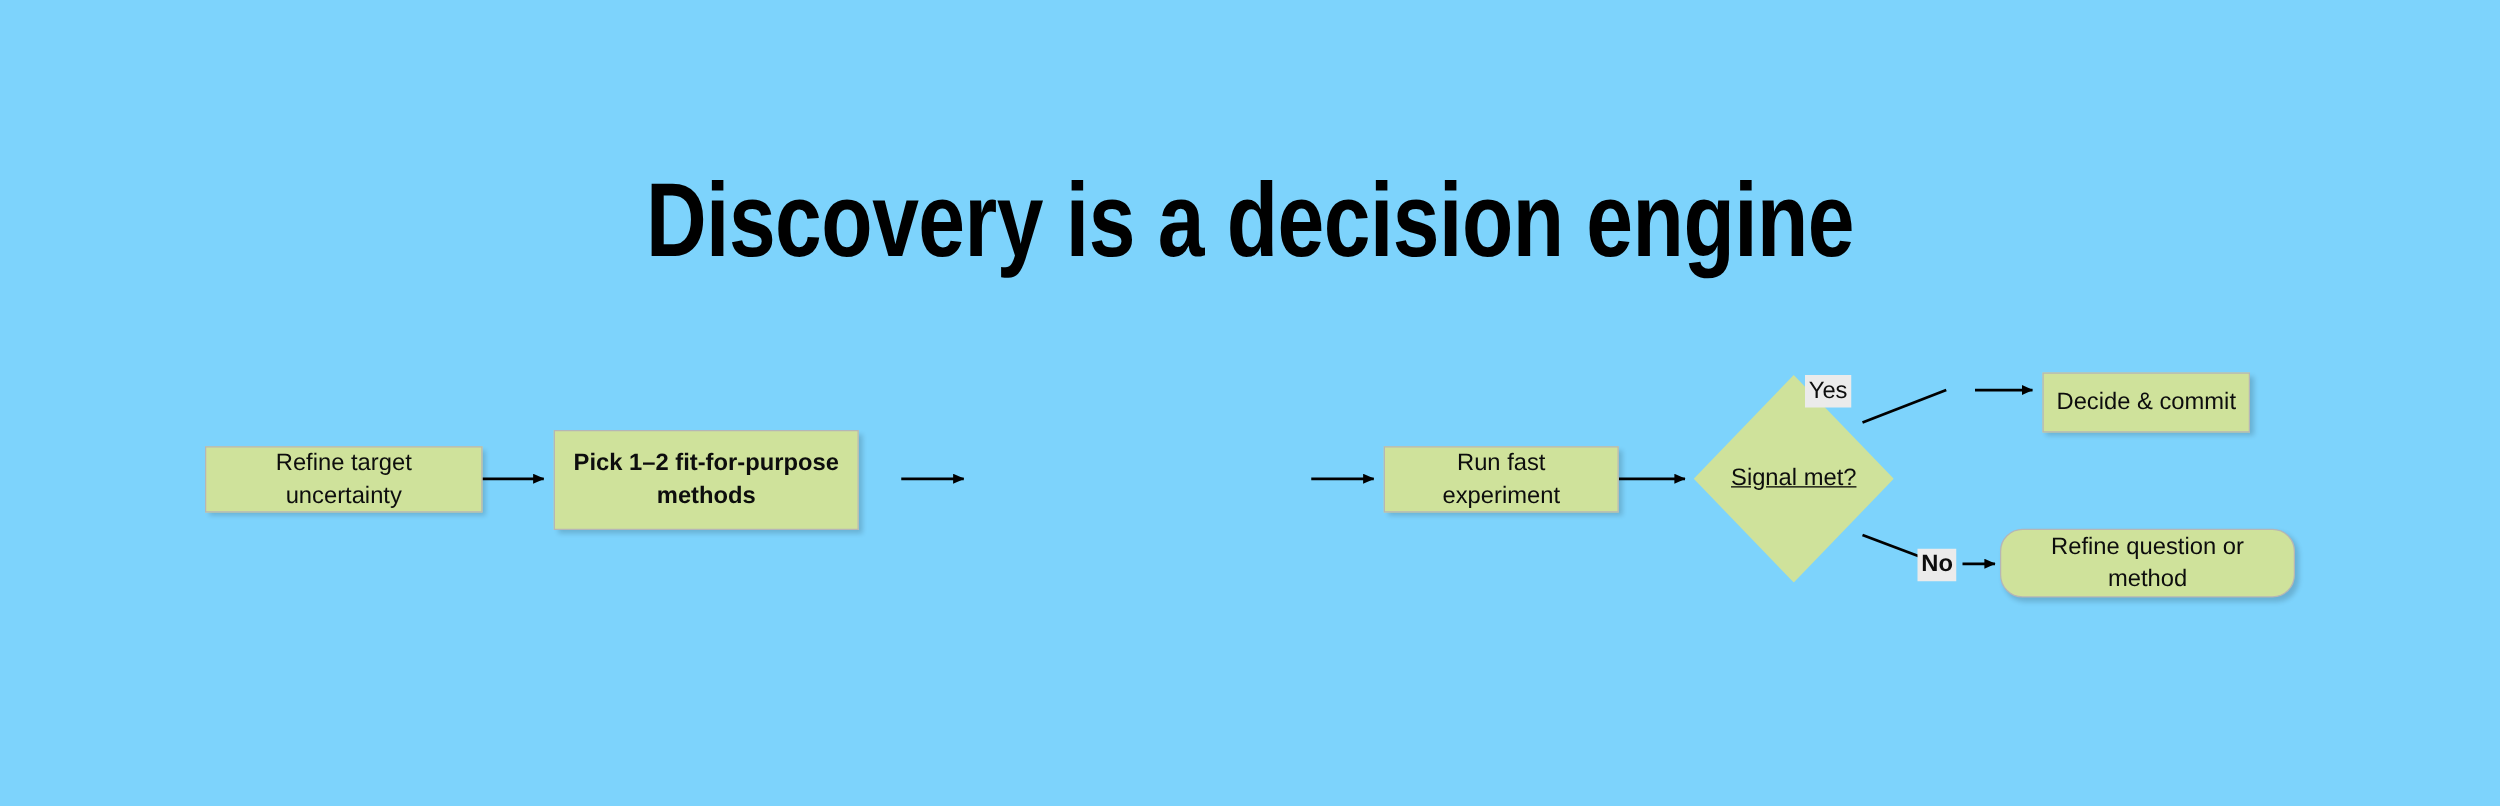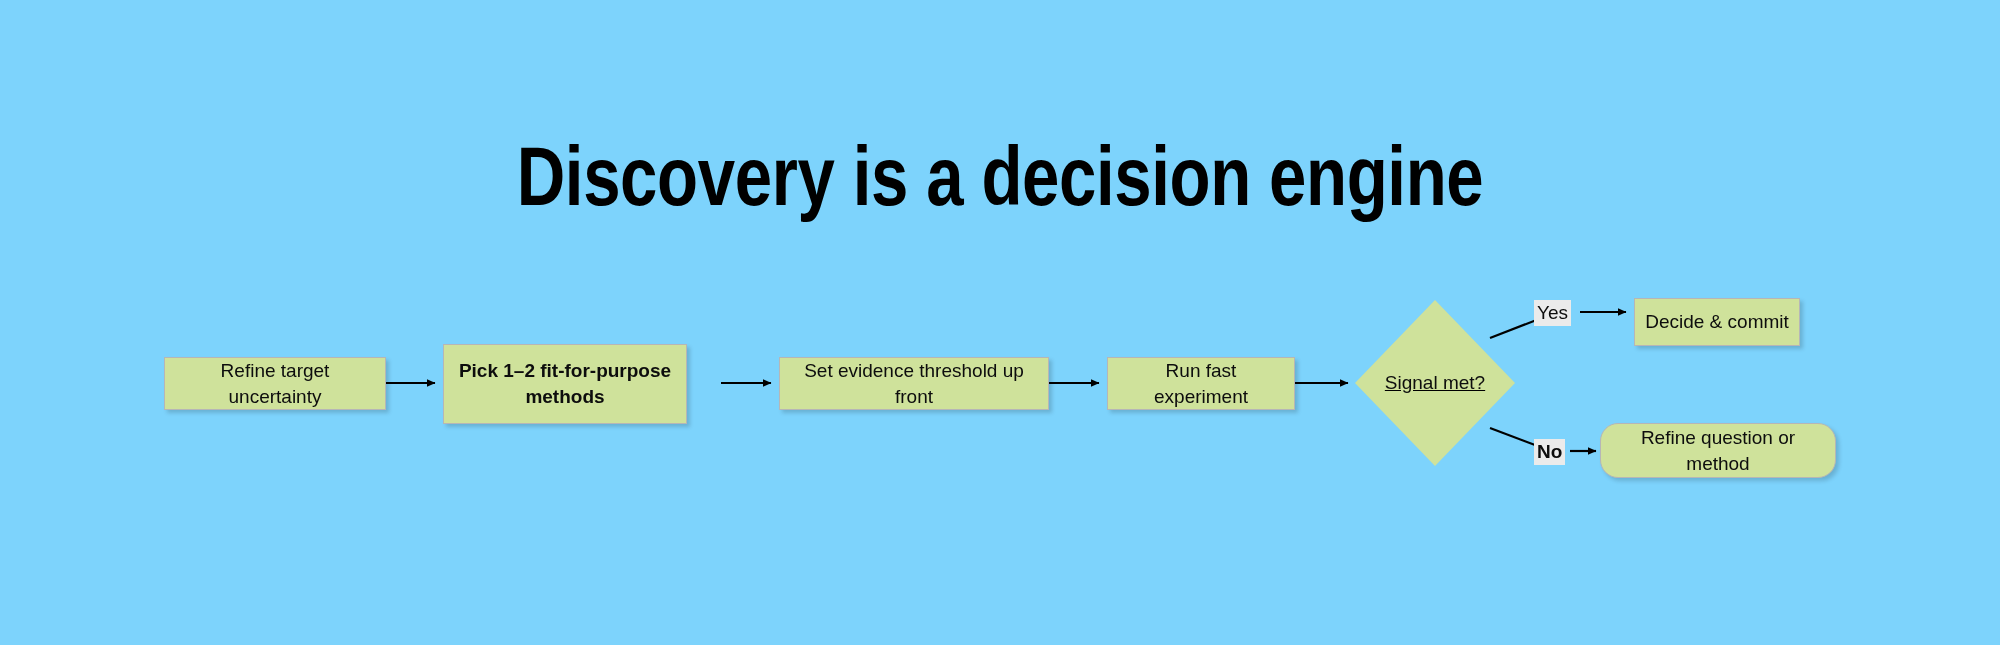--- a/index.html
+++ b/index.html
@@ -136,35 +136,34 @@
       <line x1="1580" y1="312" x2="1626" y2="312" stroke="#000000" stroke-width="2.2" marker-end="url(#arrowhead)"></line>
 
       <path d="M1490,428 L1551,451" stroke="#000000" stroke-width="2.2" fill="none"></path>
       <line x1="1570" y1="451" x2="1596" y2="451" stroke="#000000" stroke-width="2.2" marker-end="url(#arrowhead)"></line>
     </svg>
 
     <div class="node" style="left:164px; top:357px; width:222px; height:53px;">Refine target uncertainty</div>
 
     <div class="node" style="left:443px; top:344px; width:244px; height:80px;font-weight:bold;">Pick 1–2 fit-for-purpose methods</div>
 
-    <div class="node" style="left:779px; top:357px; width:270px; height:53px;">Set evidence threshold up front</div>
 
     <div class="node" style="left:1107px; top:357px; width:188px; height:53px;">
       <span>Run fast experiment</span>
     </div>
 
     <div class="diamond-wrap" style="left:1355px; top:300px; width:160px; height:166px;">
       <svg class="diamond-shape" viewBox="0 0 160 166" preserveAspectRatio="none">
         <polygon points="80,0 160,83 80,166 0,83" fill="#cfe29b"></polygon>
       </svg>
       <span class="diamond-label">Signal met?</span>
     </div>
 
     <div class="node" style="left:1634px; top:298px; width:166px; height:48px;">Decide &amp; commit</div>
 
     <div class="node" style="left:1600px; top:423px; width:236px; height:55px;border-radius:18px;">Refine question or method</div>
 
-    <div class="edge-label" style="left:1534px; top:300px;">Yes</div>
+    <div class="edge-label" style="left:1444px; top:300px;">Yes</div>
 
     <div class="edge-label" style="left:1534px; top:439px;font-weight:bold;">No</div>
 
   </div>
 </div>
 
 </body></html>

